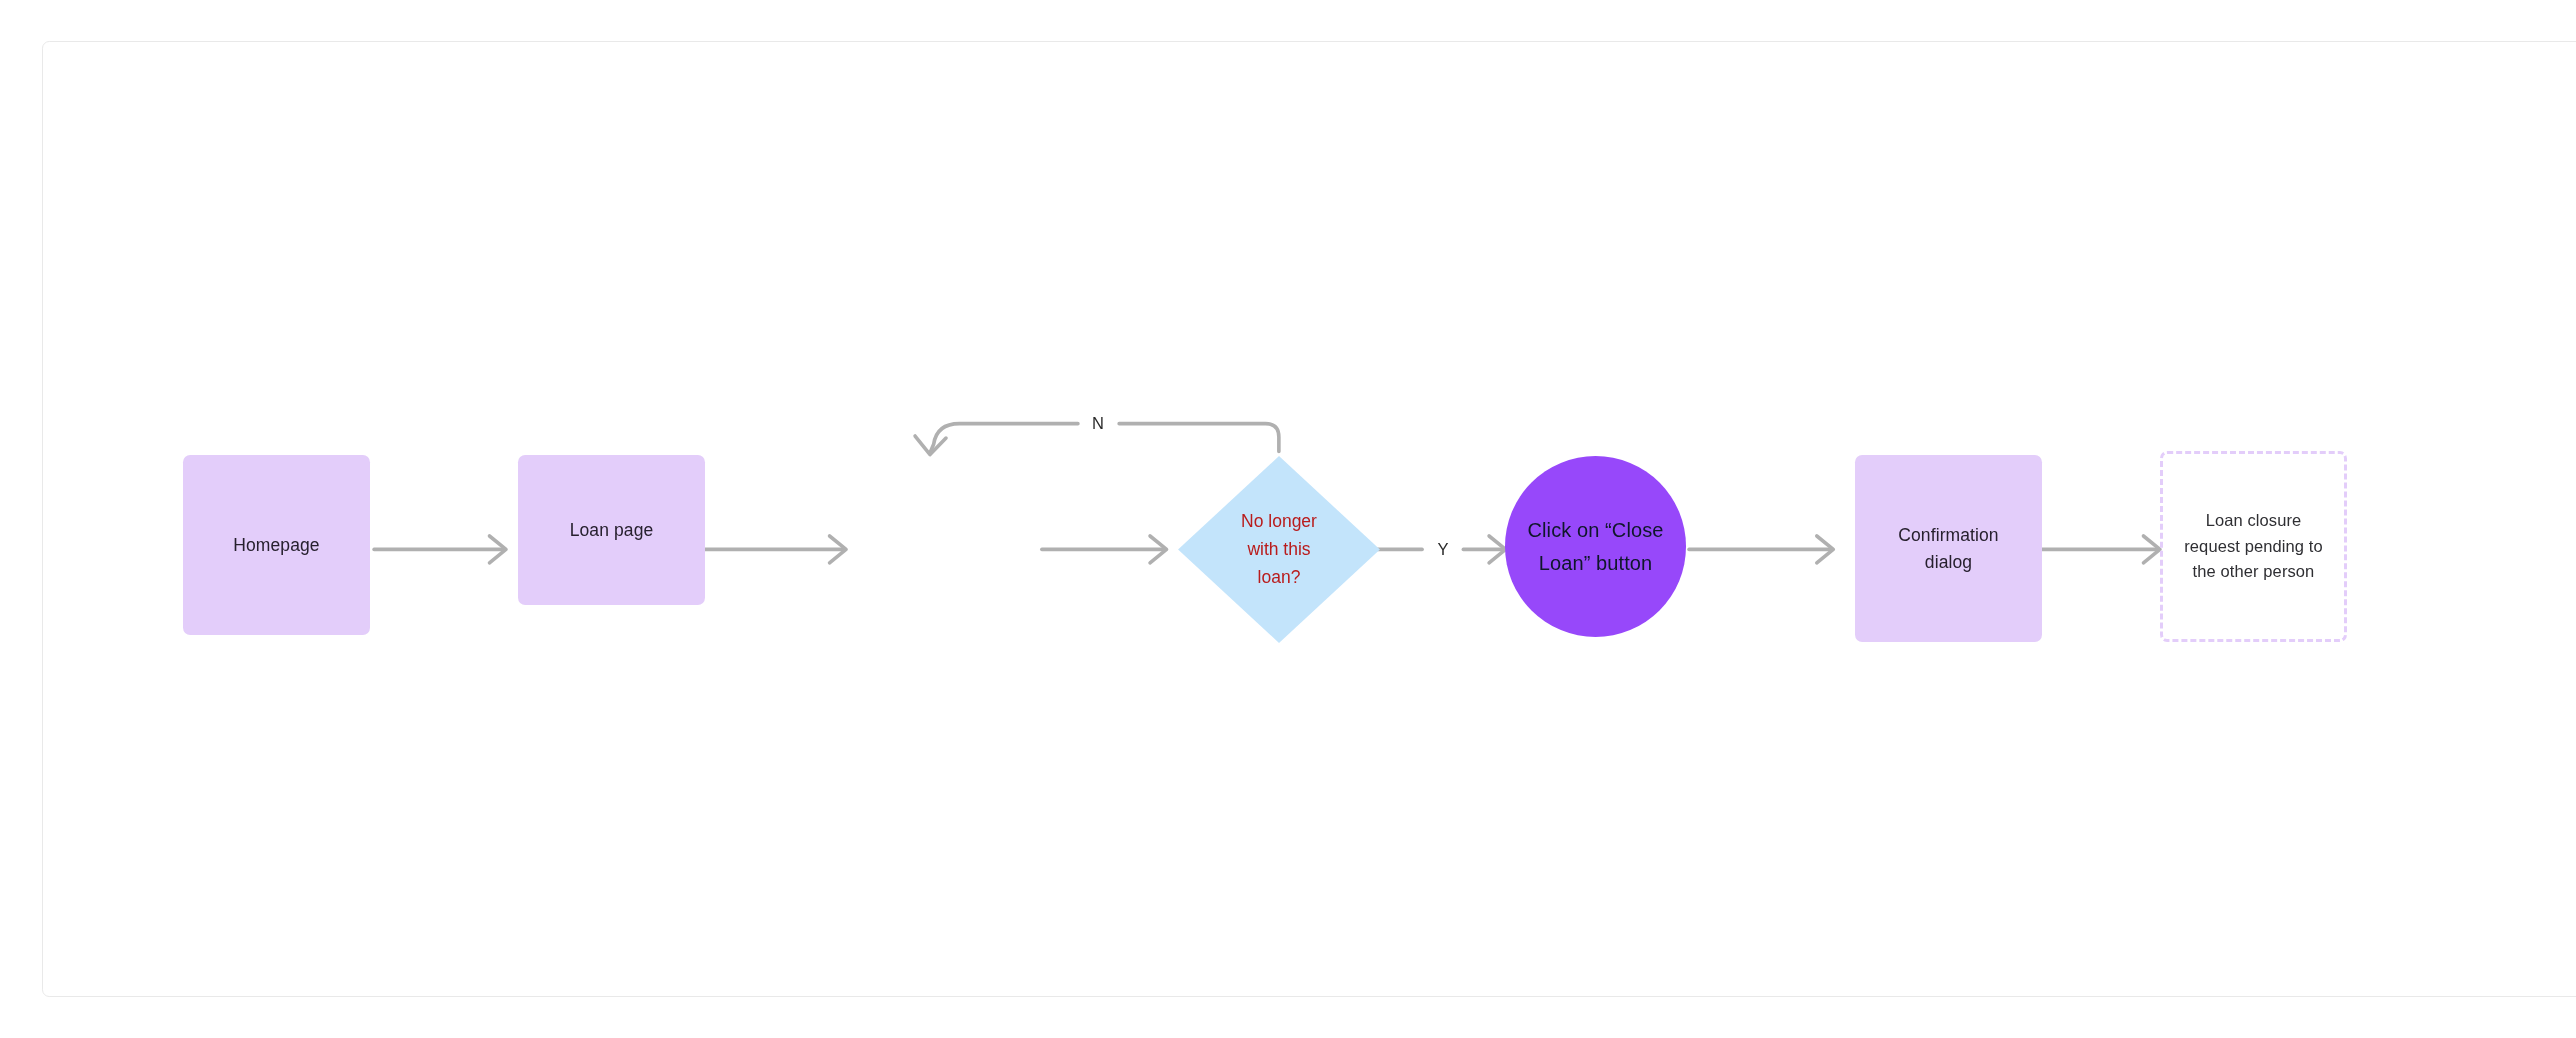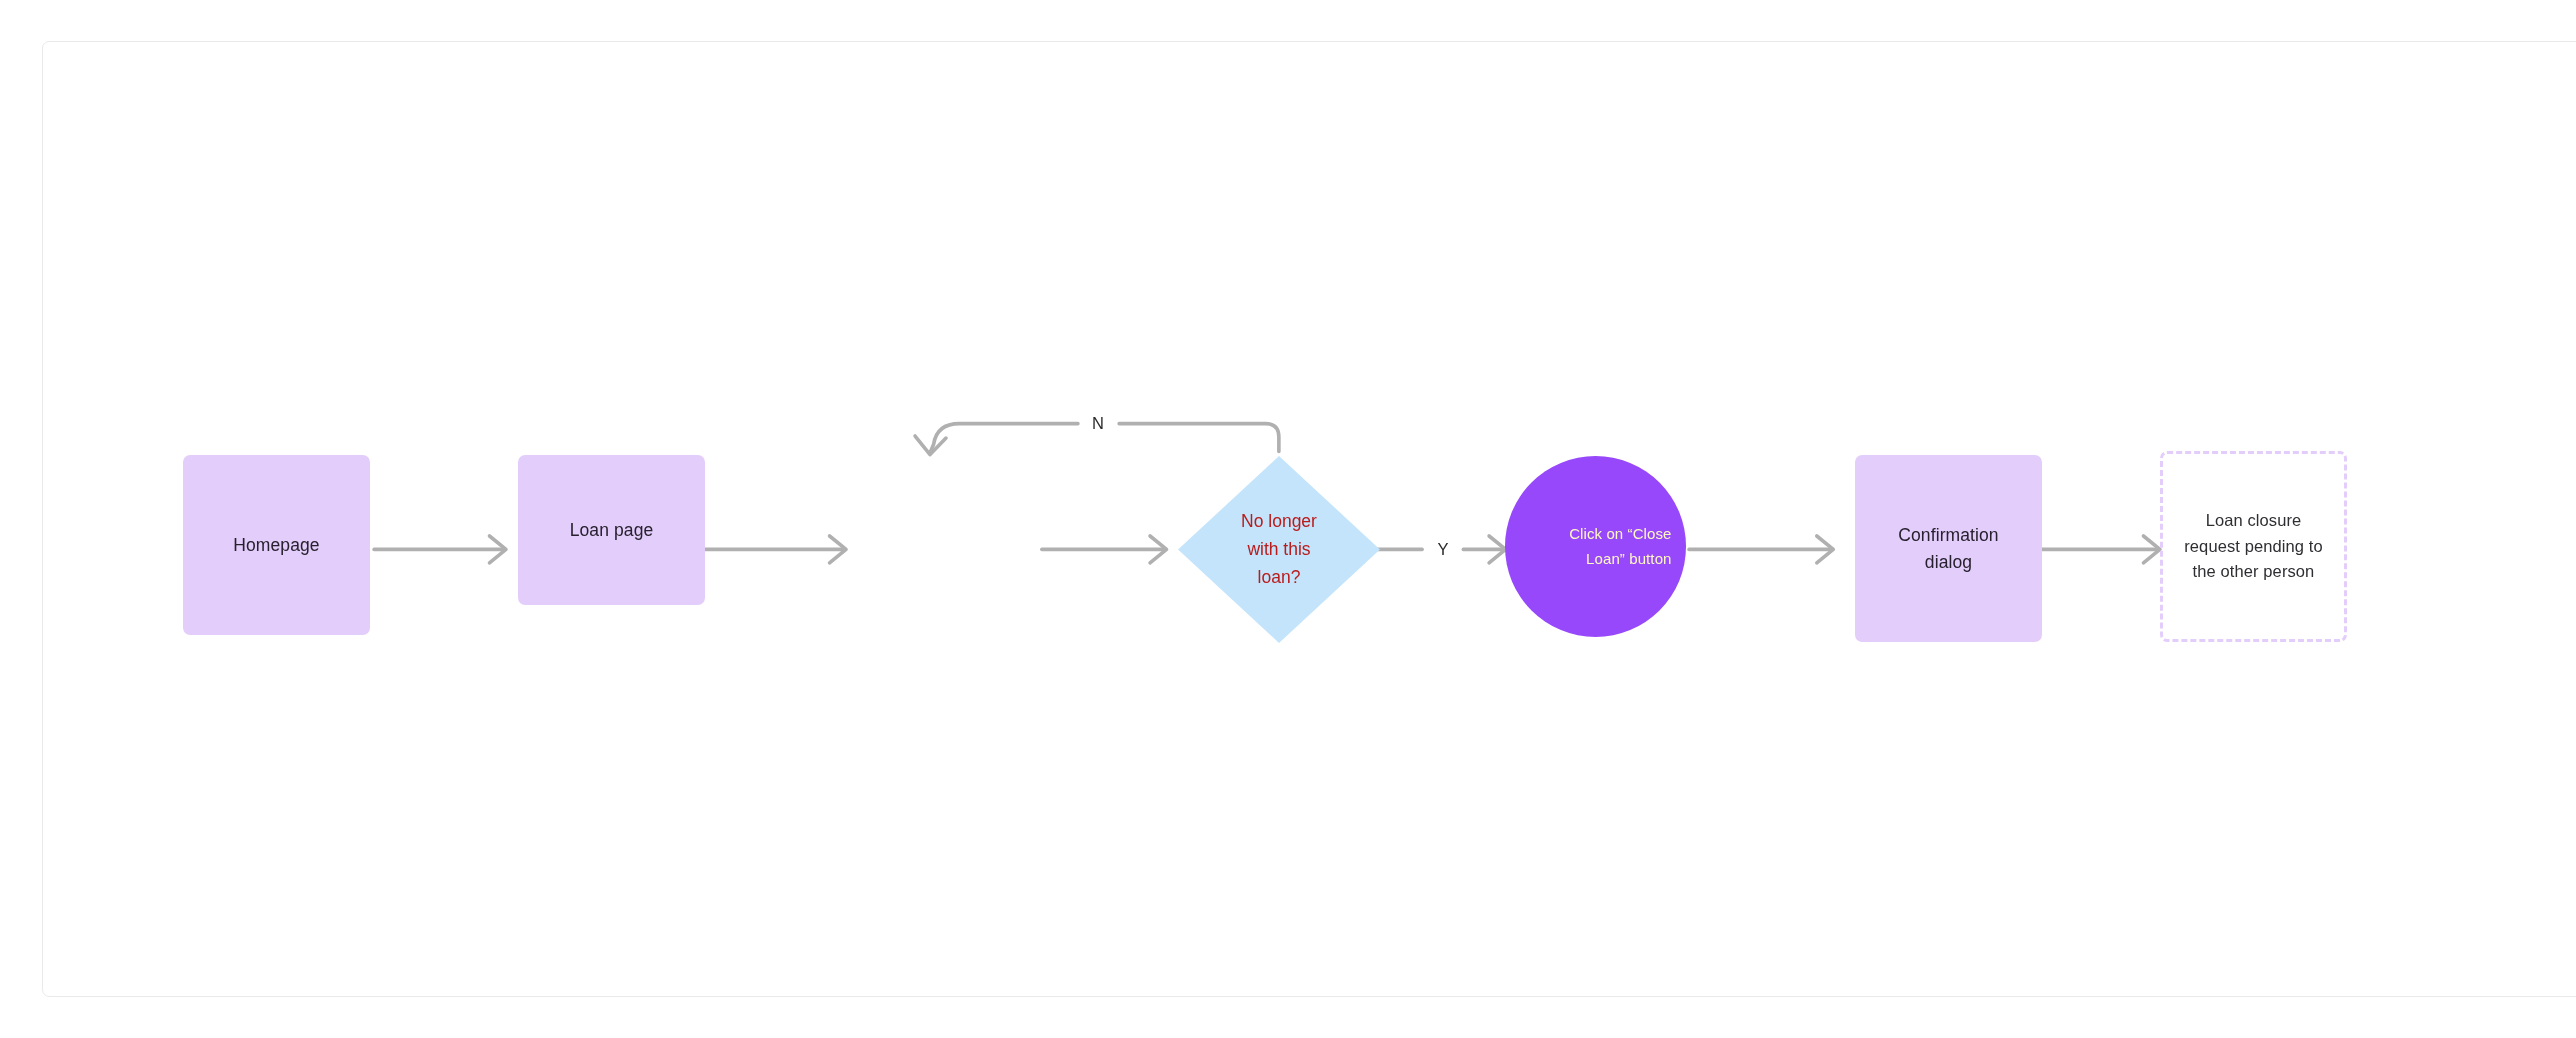--- a/index.html
+++ b/index.html
@@ -93,25 +93,24 @@
     line-height: 1.62;
     white-space: pre-line;
   }
 
   
   .circle-action {
     border-radius: 50%;
     background: #9748fa;
   }
   .circle-action .node-label {
-    color: #fef9c3;
-    font-size: 15px;
+    color: #0f172a;
+    font-size: 20px;
     line-height: 1.62;
     width: 84%;
-    text-align: right;
   }
 
   
   .box-dashed {
     background: transparent;
     border: 3.1px dashed #e3cdfa;
     border-radius: 7.2px;
   }
   .box-dashed .node-label {
     color: #2f2f33;

